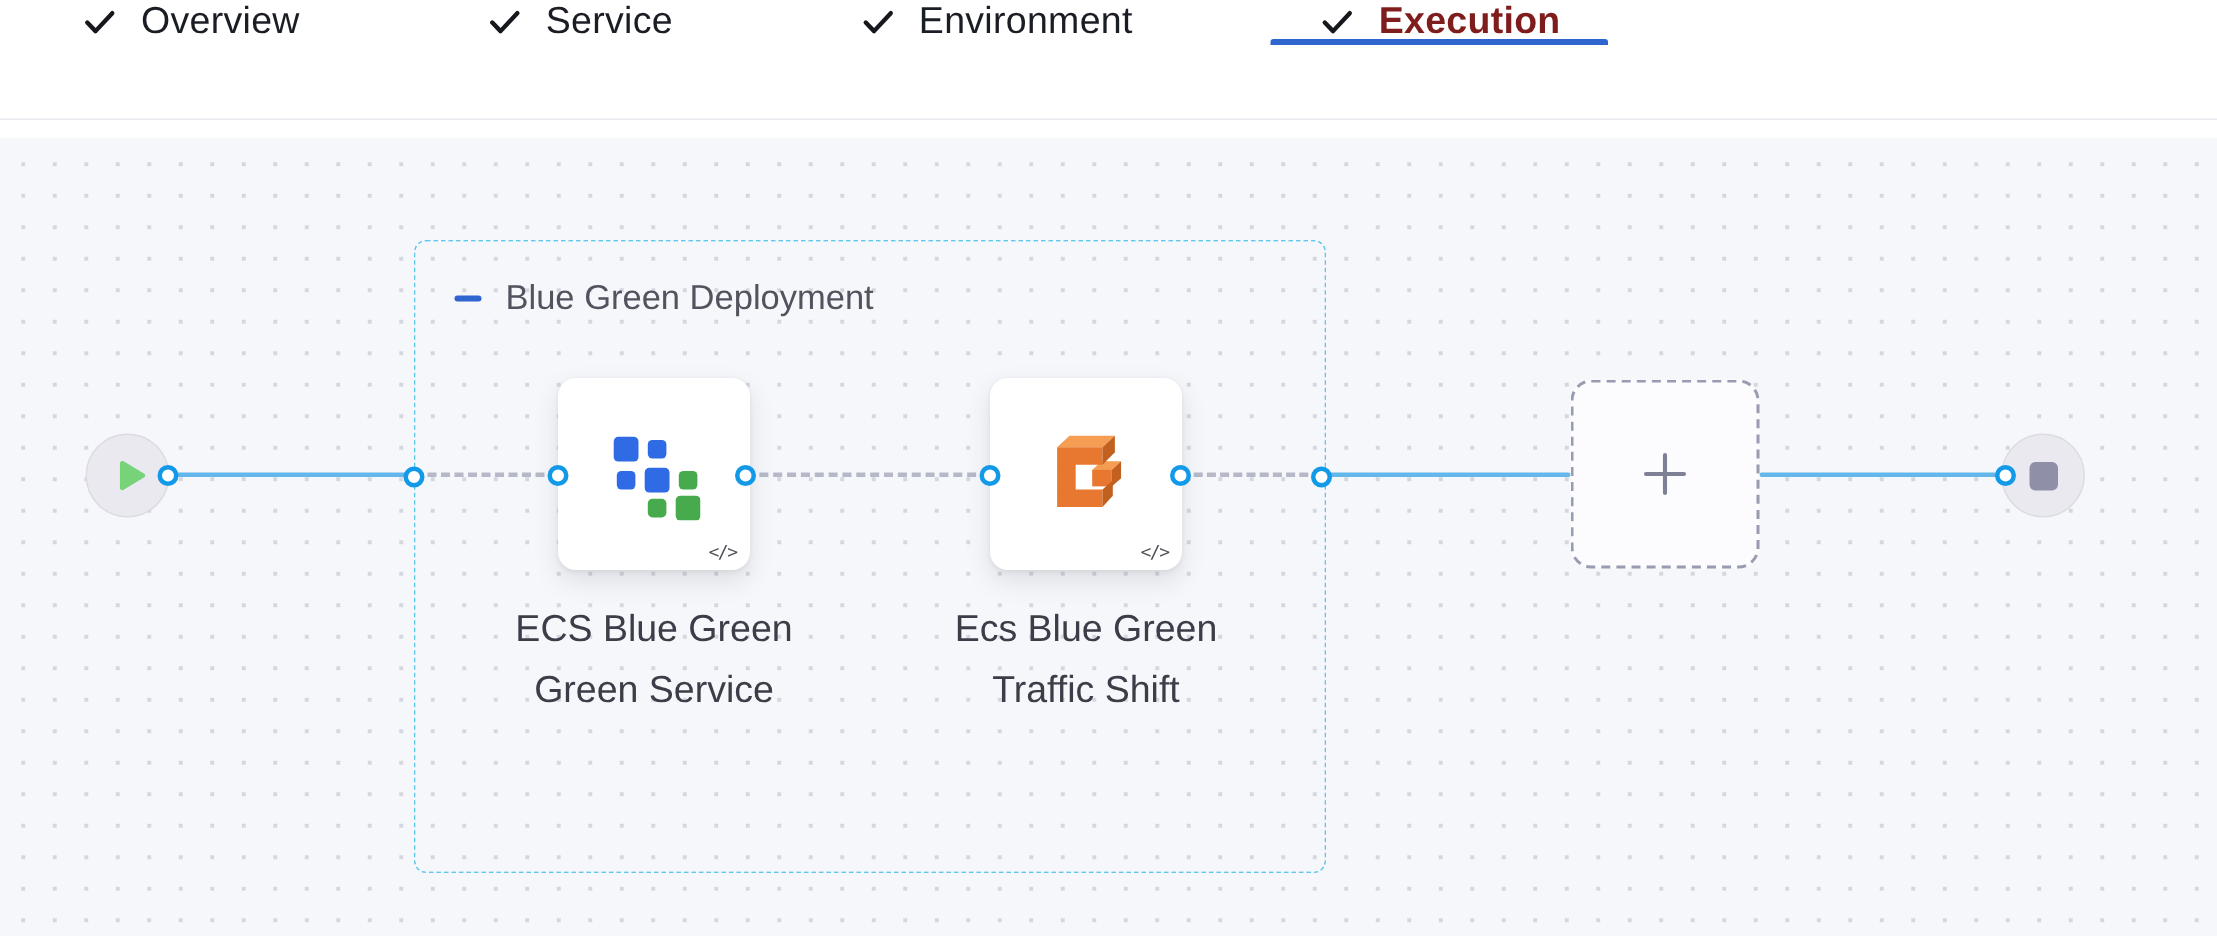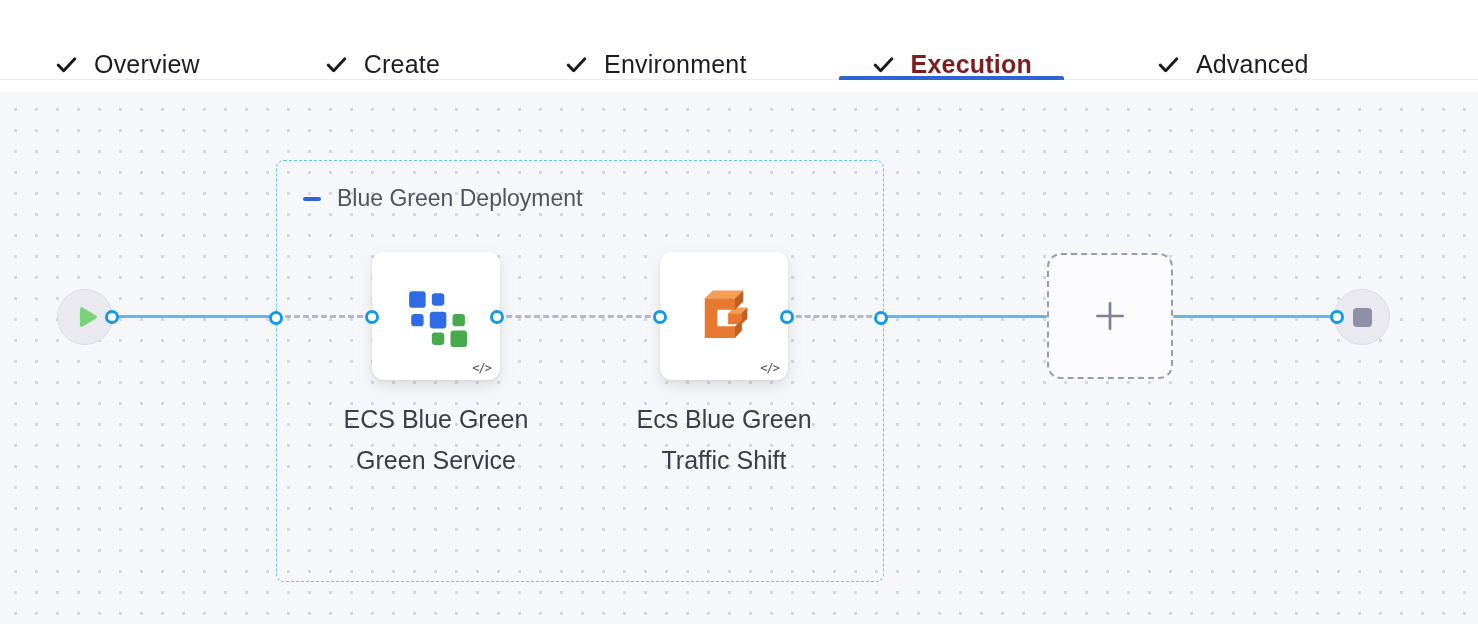--- a/index.html
+++ b/index.html
@@ -6,21 +6,21 @@
   body { background:#e9ebee; font-family:"Liberation Sans", sans-serif; }
   #app {
     position:relative; width:1478px; height:624px; overflow:hidden;
     background:#ffffff;
   }
 
   
   .tabbar {
     position:absolute; top:0; left:0; right:0; height:80px;
     background:#ffffff; border-bottom:1px solid #e9eaef;
-    display:flex; align-items:flex-end; padding-left:22px; gap:60px; z-index:10;
+    display:flex; align-items:flex-start; padding-left:22px; gap:60px; z-index:10;
   }
   .tab {
     position:relative; display:flex; align-items:center; gap:15px;
     padding:0 32px; cursor:pointer;
   }
   .tab-label {
     font-size:25px; font-weight:500; color:#1b1d24; letter-spacing:.2px;
     white-space:nowrap;
   }
   .tab.active .tab-label { font-weight:700; color:#7f1d1d; }
@@ -112,45 +112,37 @@
           </svg>
       </span>
       <span class="tab-label">Overview</span>
     </div>
     <div class="tab">
       <span class="check">
         <svg width="25" height="25" viewBox="0 0 24 24">
             <path d="M4 12.5 L9.3 18 L20 6.5" fill="none" stroke="#16181d" stroke-width="2.8" stroke-linecap="round" stroke-linejoin="round"></path>
           </svg>
       </span>
-      <span class="tab-label">Create</span>
+      <span class="tab-label">Service</span>
     </div>
     <div class="tab">
       <span class="check">
         <svg width="25" height="25" viewBox="0 0 24 24">
             <path d="M4 12.5 L9.3 18 L20 6.5" fill="none" stroke="#16181d" stroke-width="2.8" stroke-linecap="round" stroke-linejoin="round"></path>
           </svg>
       </span>
       <span class="tab-label">Environment</span>
     </div>
     <div class="tab active">
       <span class="check">
         <svg width="25" height="25" viewBox="0 0 24 24">
             <path d="M4 12.5 L9.3 18 L20 6.5" fill="none" stroke="#16181d" stroke-width="2.8" stroke-linecap="round" stroke-linejoin="round"></path>
           </svg>
       </span>
       <span class="tab-label">Execution</span>
-    </div>
-    <div class="tab">
-      <span class="check">
-        <svg width="25" height="25" viewBox="0 0 24 24">
-            <path d="M4 12.5 L9.3 18 L20 6.5" fill="none" stroke="#16181d" stroke-width="2.8" stroke-linecap="round" stroke-linejoin="round"></path>
-          </svg>
-      </span>
-      <span class="tab-label">Advanced</span>
     </div>
   </header>
 
   <div class="canvas">
 
     <div class="stage-group">
       <div class="group-header">
         <div class="collapse-minus"></div>
         <div class="group-title">Blue Green Deployment</div>
       </div>

